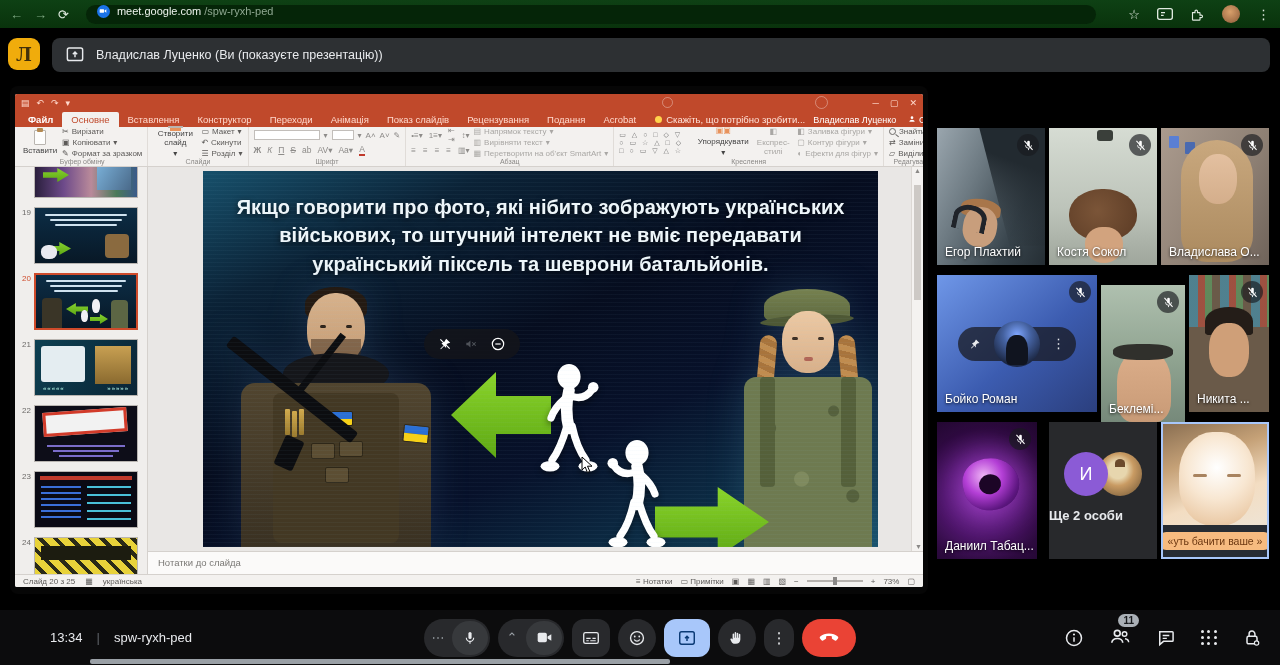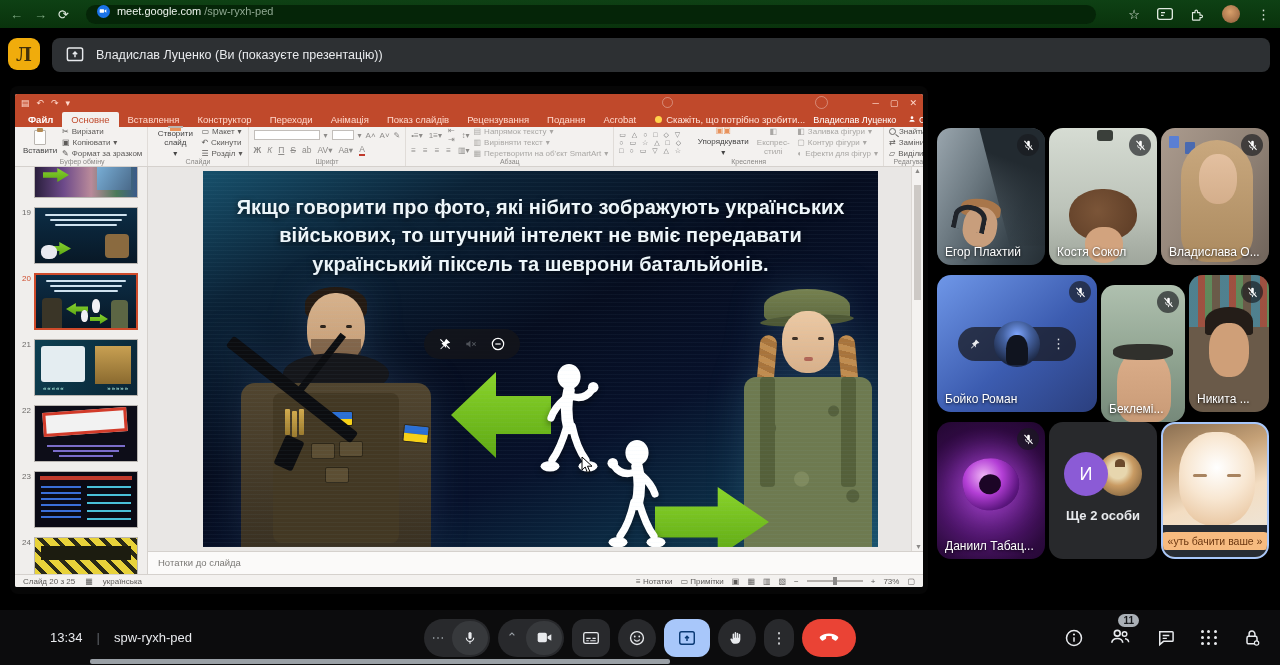--- a/index.html
+++ b/index.html
@@ -131,21 +131,21 @@
   .arrowR{position:absolute;left:452px;top:316px;width:114px;height:70px;background:linear-gradient(#8ad42a,#5ea814);
     clip-path:polygon(100% 50%,55% 0,55% 28%,0 28%,0 72%,55% 72%,55% 100%);filter:drop-shadow(2px 3px 2px rgba(0,0,0,.5))}
   .fig{position:absolute;filter:drop-shadow(0 3px 3px rgba(0,0,0,.45))}
 
   
   .tile-overlay{position:absolute;left:424px;top:329px;width:96px;height:30px;background:rgba(19,20,26,.88);
     border-radius:15px;display:flex;align-items:center;justify-content:center;gap:12px;z-index:40}
   .cursor{position:absolute;left:581px;top:456px;z-index:60}
 
   
-  .tile{position:absolute;border-radius:14px;overflow:hidden;background:#222}
+  .tile{position:absolute;border-radius:0;overflow:hidden;background:#222}
   .tile-name{position:absolute;left:8px;bottom:6px;font-size:12px;color:#fff;text-shadow:0 1px 3px rgba(0,0,0,.85);z-index:5;white-space:nowrap}
   .micoff{position:absolute;top:6px;right:6px;width:22px;height:22px;border-radius:50%;background:rgba(25,26,30,.66);
     display:flex;align-items:center;justify-content:center;z-index:6}
   .pf{position:absolute}
   .t1{left:937px;top:128px;width:108px;height:137px;background:linear-gradient(115deg,#9aa6ae 0%,#6d7a82 35%,#39454d 72%,#252e34 100%)}
   .t1 .curtain{position:absolute;right:0;top:0;width:78%;height:86%;background:linear-gradient(200deg,#222a30 30%,rgba(34,42,48,.1) 85%);clip-path:polygon(22% 0,100% 0,100% 100%,58% 100%)}
   .t1 .face{left:26px;bottom:18px;width:34px;height:40px;background:#c89e7c;border-radius:45%;transform:rotate(10deg)}
   .t1 .hair{left:24px;bottom:48px;width:40px;height:18px;background:#a8764a;border-radius:50% 50% 20% 20%;transform:rotate(8deg)}
   .t1 .hp{left:16px;bottom:34px;width:34px;height:26px;border:5px solid #20242a;border-bottom:none;border-radius:50% 50% 0 0;transform:rotate(12deg)}
   .t2{left:1049px;top:128px;width:108px;height:137px;background:linear-gradient(#d6dcd3,#bcc3b9 60%,#9fa69c)}
@@ -163,31 +163,31 @@
     background:radial-gradient(circle at 50% 30%,#7fa6ff 0%,#44619f 35%,#1d2946 75%,#141c33 100%)}
   .bavatar:after{content:"";position:absolute;left:12px;top:14px;width:22px;height:30px;background:#10141f;border-radius:45% 45% 20% 20%}
   .hdots{color:#e8eaed;font-size:13px}
   .t5{left:1101px;top:285px;width:84px;height:137px;background:linear-gradient(#afc0af,#8fa390 55%,#76897a)}
   .t5 .face{left:16px;bottom:0;width:54px;height:72px;background:linear-gradient(#dcae8a,#c89a76);border-radius:44% 44% 28% 28%}
   .t5 .band{left:12px;bottom:62px;width:60px;height:16px;background:#30302c;border-radius:40%}
   .t6{left:1189px;top:275px;width:80px;height:137px;background:#6a5a49}
   .t6 .shelf{left:0;top:0;right:0;height:52px;opacity:.55;background:repeating-linear-gradient(90deg,#3aa0c8 0 9px,#c84a3a 9px 16px,#58b06a 16px 23px,#6a5a49 23px 31px)}
   .t6 .hair{left:16px;top:32px;width:48px;height:28px;background:#241d18;border-radius:50% 50% 10% 10%}
   .t6 .face{left:20px;top:48px;width:40px;height:54px;background:#cf9f78;border-radius:44%}
-  .t7{left:937px;top:422px;width:108px;height:137px;background:radial-gradient(circle at 45% 55%,#7b2da0 0%,#51176f 40%,#2d0a3f 72%,#20062e 100%)}
+  .t7{left:937px;top:422px;width:100px;height:137px;background:radial-gradient(circle at 45% 55%,#7b2da0 0%,#51176f 40%,#2d0a3f 72%,#20062e 100%)}
   .t7 .gem{left:26px;top:36px;width:56px;height:52px;border-radius:45% 55% 50% 50%;transform:rotate(-12deg);
     background:radial-gradient(circle at 40% 32%,#efb5f5 0%,#b43fd6 38%,#5d1680 72%,#2e0a44 100%);box-shadow:0 0 26px 7px rgba(190,80,230,.45)}
   .t7 .gem:after{content:"";position:absolute;left:16px;top:16px;width:22px;height:20px;background:#1c0526;border-radius:50%}
   .t8{left:1049px;top:422px;width:108px;height:137px;background:#28292c}
   .duo{position:absolute;left:0;right:0;top:30px;display:flex;justify-content:center}
   .circ{width:44px;height:44px;border-radius:50%;display:flex;align-items:center;justify-content:center;font-size:18px;color:#fff}
   .circ.purple{background:#8b5bd6;z-index:2}
   .circ.cat{margin-left:-10px;background:radial-gradient(circle at 45% 40%,#e7d6ae 0 25%,#c99b63 45%,#8a6a43 80%);z-index:1}
   .circ.cat:after{content:"";width:10px;height:8px;background:#6b4a2c;border-radius:50% 50% 0 0;margin-top:-22px}
-  .more-label{position:absolute;left:0;right:0;top:86px;text-align:center;font-size:13px;font-weight:bold;color:#e8eaed}
+  .more-label{position:absolute;left:0;right:0;top:86px;font-size:13px;font-weight:bold;color:#e8eaed}
   .t9{left:1161px;top:422px;width:108px;height:137px;border:2px solid #a8c7fa;background:linear-gradient(160deg,#8a6f52,#c5a177 28%,#f3ddc2 55%,#efe3d2 78%,#d9c3ab)}
   .t9 .face{left:16px;top:8px;width:76px;height:94px;border-radius:44%;
     background:radial-gradient(circle at 50% 38%,#fff 0%,#f8e7d2 45%,#eccdab 78%,#ddb58d 100%)}
   .t9 .brow{position:absolute;width:14px;height:3px;background:#a8835f;border-radius:2px;top:42px}
   .t9 .body{position:absolute;left:0;right:0;bottom:0;height:32px;background:#272c33}
   .self-pill{position:absolute;left:50%;bottom:7px;transform:translateX(-50%);background:#f7bb80;border-radius:12px;
     padding:3px 10px;font-size:10.5px;color:#6b3710;white-space:nowrap;z-index:6}
 
   
   .bottom-bar{position:absolute;left:0;top:610px;width:1280px;height:55px;background:#0c0c0d}

